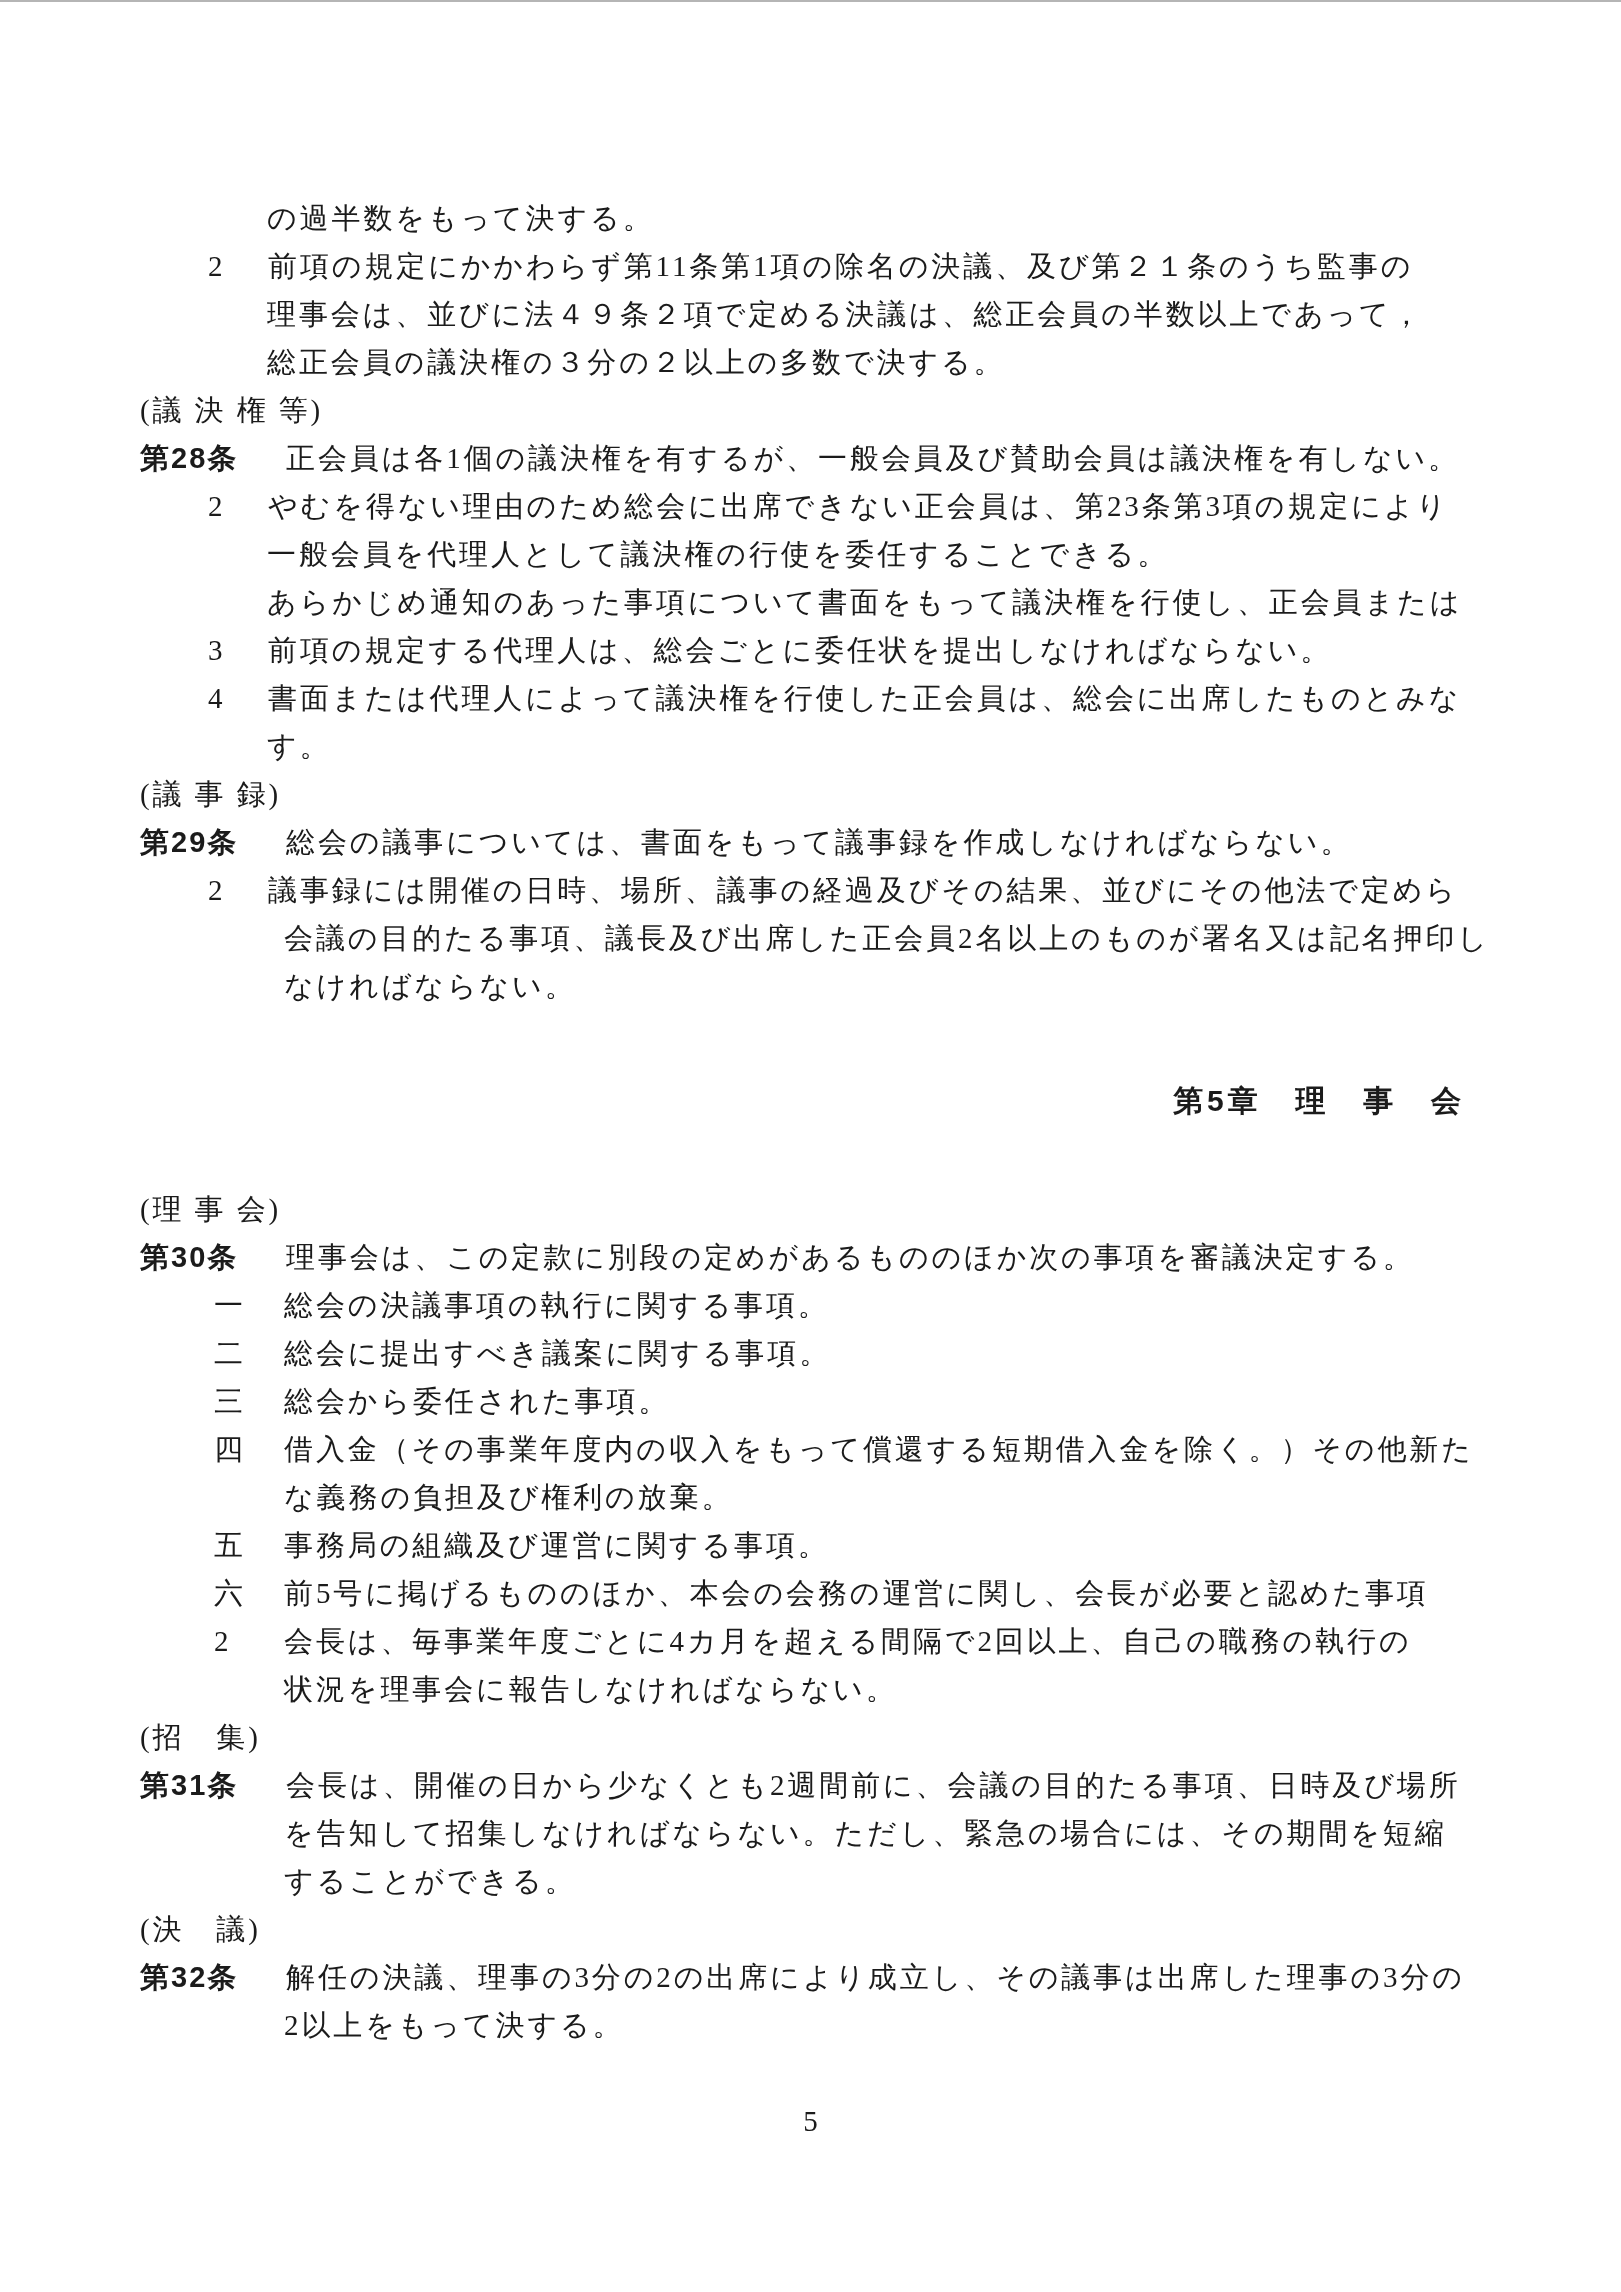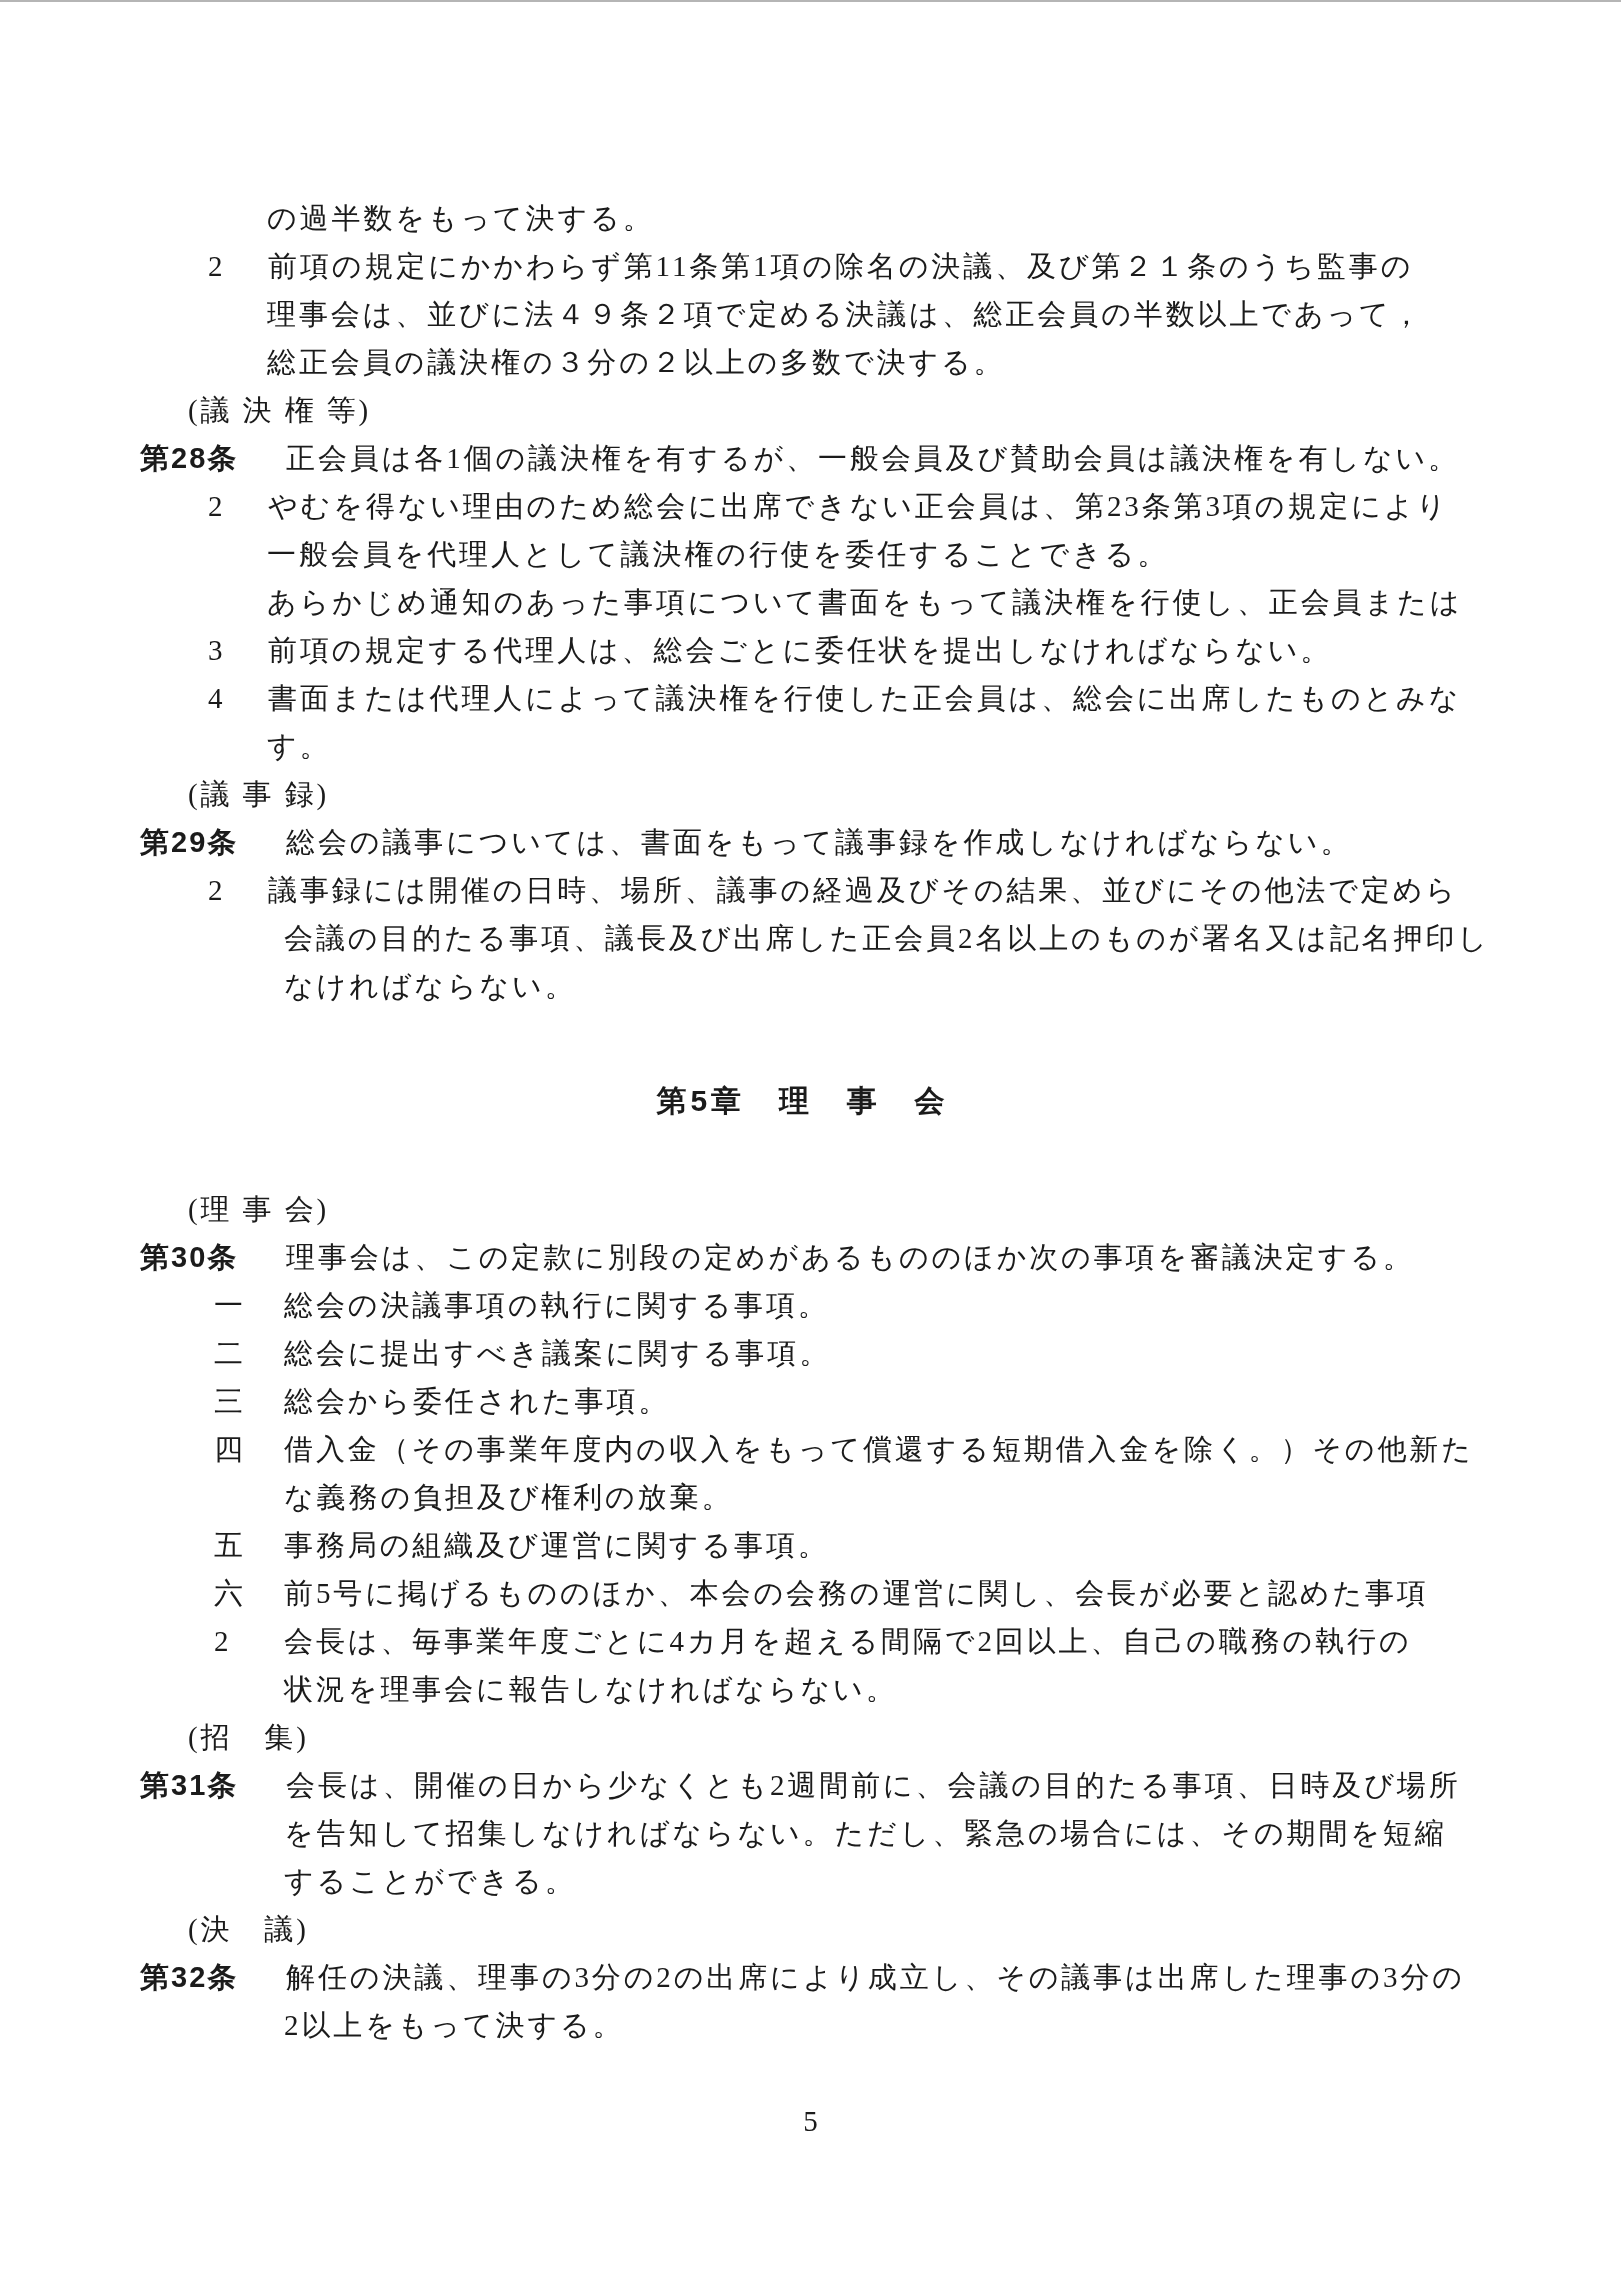--- a/index.html
+++ b/index.html
@@ -39,25 +39,25 @@
   
   .t-item-a{padding-left:68px;}
   .t-item-a .lab{width:60px;}
   
   .t-item-b{padding-left:74px;}
   .t-item-b .lab{width:70px;}
   
   .t-cont-a{padding-left:127px;}
   .t-cont-b{padding-left:144px;}
   
-  .t-section{padding-left:0;margin-left:48px;}
+  .t-section{padding-left:0;}
   
   .t-chapter{
     display:block;
-    text-align:center;
+    text-align:right;
     font-weight:bold;
     font-family:"Liberation Sans","DejaVu Sans",sans-serif;
     font-size:30px;
     letter-spacing:3.9px;
     margin-top:67px;
     margin-bottom:60px;
   }
   .pageno{
     position:absolute;
     left:0;top:2103px;

